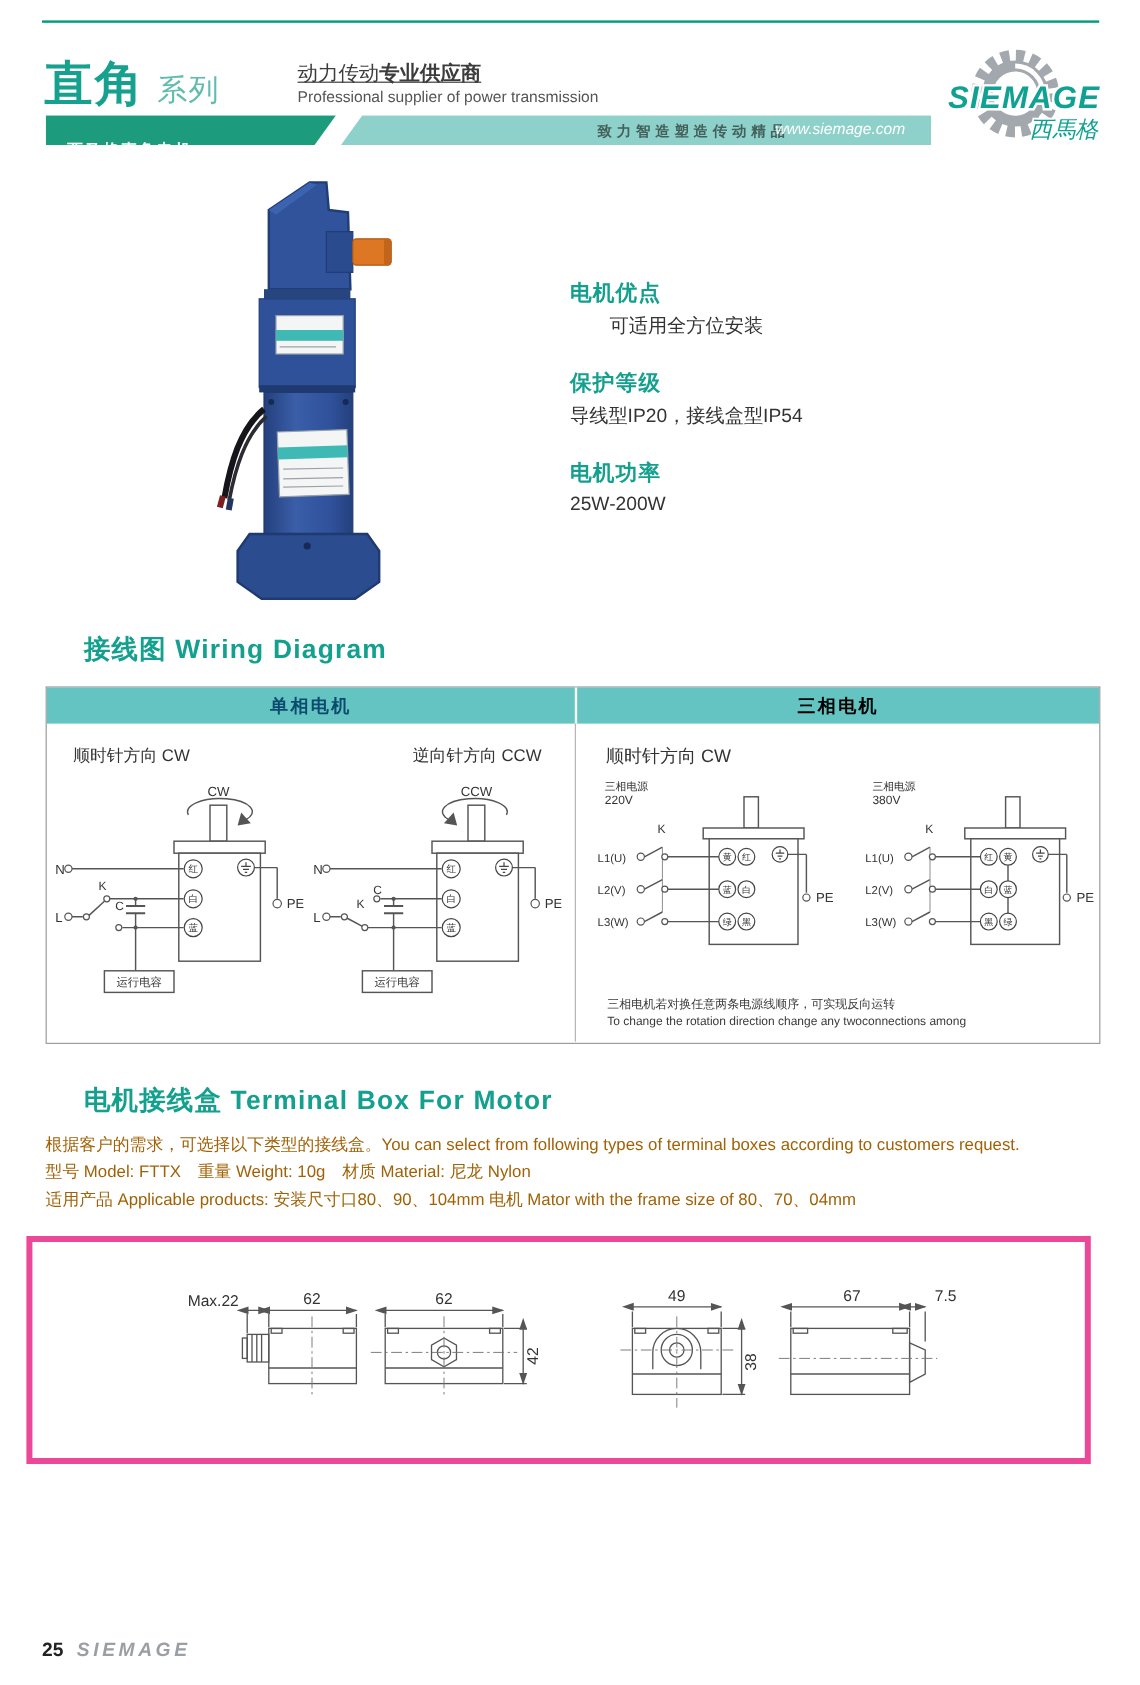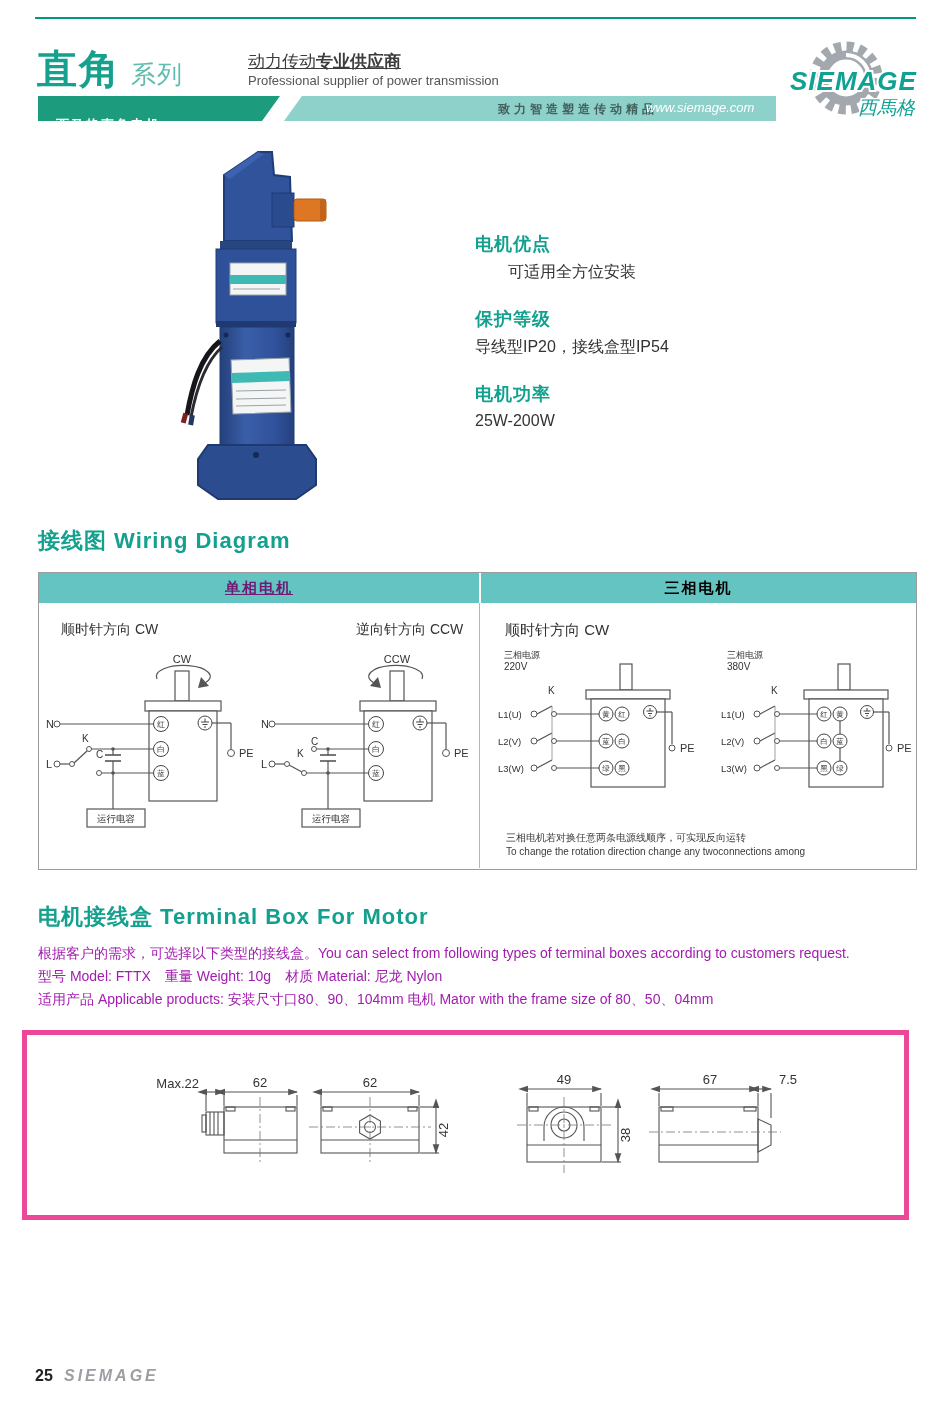--- a/index.html
+++ b/index.html
@@ -17,33 +17,33 @@
                 clip-path:polygon(18px 0,100% 0,100% 100%,0 100%);}
   .tagline{left:498px;top:101px;font-size:12px;color:#43605b;letter-spacing:4px;font-weight:bold;}
   .website{left:646px;top:100px;font-size:13px;color:#fff;font-weight:normal;font-style:italic;}
   .slogan{left:248px;top:50px;font-size:17px;color:#3c3c3c;text-decoration:underline;}
   .slogan b{font-weight:bold;}
   .slogan-en{left:248px;top:73px;font-size:13px;color:#555;}
   
   .feat-title{font-size:18px;font-weight:bold;color:#14a08e;letter-spacing:1px;}
   .feat-text{font-size:16px;color:#333;}
   
-  .sec-title{font-size:22px;font-weight:bold;color:#14a08e;letter-spacing:1px;}
+  .sec-title{font-size:22px;font-weight:bold;color:#14a08e;letter-spacing:1px;margin-left:32px;}
   
   .wtable{left:38px;top:572px;width:877px;height:296px;border:1px solid #9c9c9c;background:#fff;}
   .whead{position:absolute;left:0;top:0;width:100%;height:30px;display:flex;}
-  .whead .c1{width:440px;background:#63c4c1;color:#701a75;font-weight:bold;font-size:15px;
-             display:flex;align-items:center;justify-content:center;letter-spacing:2px;border-right:2px solid #fff;text-decoration:underline;}
+  .whead .c1{width:440px;background:#63c4c1;color:#0c4a6e;font-weight:bold;font-size:15px;
+             display:flex;align-items:center;justify-content:center;letter-spacing:2px;border-right:2px solid #fff;}
   .whead .c2{flex:1;background:#63c4c1;color:#000000;font-weight:bold;font-size:15px;
              display:flex;align-items:center;justify-content:center;letter-spacing:2px;}
   .vdiv{position:absolute;left:440px;top:30px;width:1px;height:265px;background:#b5b5b5;}
   .dirlab{position:absolute;font-size:14px;color:#333;}
   .note{position:absolute;font-size:10px;color:#3a3a3a;line-height:14px;}
   
-  .para{font-size:14px;color:#a21caf;}
+  .para{font-size:14px;color:#a16207;}
   .dimbox{left:22px;top:1030px;width:877px;height:180px;border:5px solid #ec4899;}
   
   .pageno{left:35px;top:1367px;font-size:16px;font-weight:bold;color:#222;}
   .brand{left:64px;top:1367px;font-size:16px;font-weight:bold;font-style:italic;color:#9b9fa3;letter-spacing:3px;}
   svg text{font-family:"Liberation Sans","DejaVu Sans",sans-serif;}
 </style>
 </head>
 <body>
 
 <div class="page">
@@ -132,21 +132,21 @@
   <div class="abs sec-title" style="left:38px;top:526px;">接线图 Wiring Diagram</div>
 
   <div class="abs wtable">
     <div class="whead">
       <div class="c1">单相电机</div>
       <div class="c2">三相电机</div>
     </div>
     <div class="vdiv"></div>
 
     <div class="dirlab" style="left:22px;top:48px;">顺时针方向 CW</div>
-    <div class="dirlab" style="left:305px;top:48px;margin-left:12px;">逆向针方向 CCW</div>
+    <div class="dirlab" style="left:305px;top:48px;">逆向针方向 CCW</div>
     <div class="dirlab" style="left:466px;top:48px;font-size:15px;">顺时针方向 CW</div>
 
     <svg class="abs" style="left:2px;top:76px;" width="212" height="217" viewBox="0 0 212 217">
       <g stroke="#555" fill="none" stroke-width="1.2">
         <path d="M116,30 A27,11 0 1 1 164,34"></path>
         <polygon points="160,28 168,37 157,39" fill="#555" stroke="none"></polygon>
         <rect x="134" y="22" width="14" height="30" fill="#fff"></rect>
         <rect x="104" y="52" width="76" height="10" fill="#fff"></rect>
         <rect x="108" y="62" width="68" height="90" fill="#fff"></rect>
         <line x1="19" y1="75" x2="112" y2="75"></line>
@@ -354,21 +354,21 @@
 
     <div class="note" style="left:467px;top:258px;">
       <div>三相电机若对换任意两条电源线顺序，可实现反向运转</div>
       <div>To change the rotation direction change any twoconnections among</div>
     </div>
   </div>
 
   <div class="abs sec-title" style="left:38px;top:902px;">电机接线盒 Terminal Box For Motor</div>
   <div class="abs para" style="left:38px;top:945px;width:880px;">根据客户的需求，可选择以下类型的接线盒。You can select from following types of terminal boxes according to customers request.</div>
   <div class="abs para" style="left:38px;top:968px;width:880px;">型号 Model: FTTX　重量 Weight: 10g　材质 Material: 尼龙 Nylon</div>
-  <div class="abs para" style="left:38px;top:991px;width:880px;">适用产品 Applicable products: 安装尺寸口80、90、104mm 电机 Mator with the frame size of 80、50、04mm</div>
+  <div class="abs para" style="left:38px;top:991px;width:880px;">适用产品 Applicable products: 安装尺寸口80、90、104mm 电机 Mator with the frame size of 80、70、04mm</div>
 
   <div class="abs dimbox">
     <svg width="875" height="178" viewBox="0 0 875 178">
       <defs>
         <marker id="arr" markerWidth="9" markerHeight="8" refX="8" refY="4" orient="auto">
           <path d="M0,1 L9,4 L0,7 z" fill="#555"></path>
         </marker>
         <marker id="arrs" markerWidth="9" markerHeight="8" refX="1" refY="4" orient="auto-start-reverse">
           <path d="M0,1 L9,4 L0,7 z" fill="#555"></path>
         </marker>

